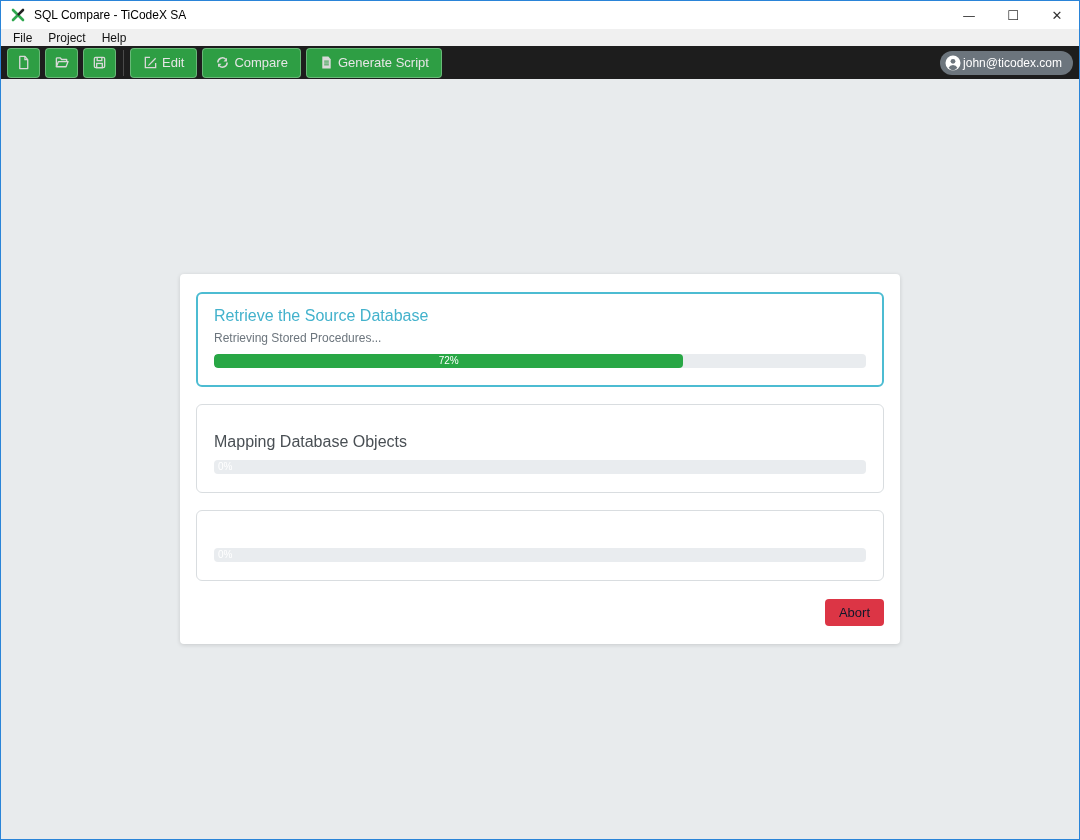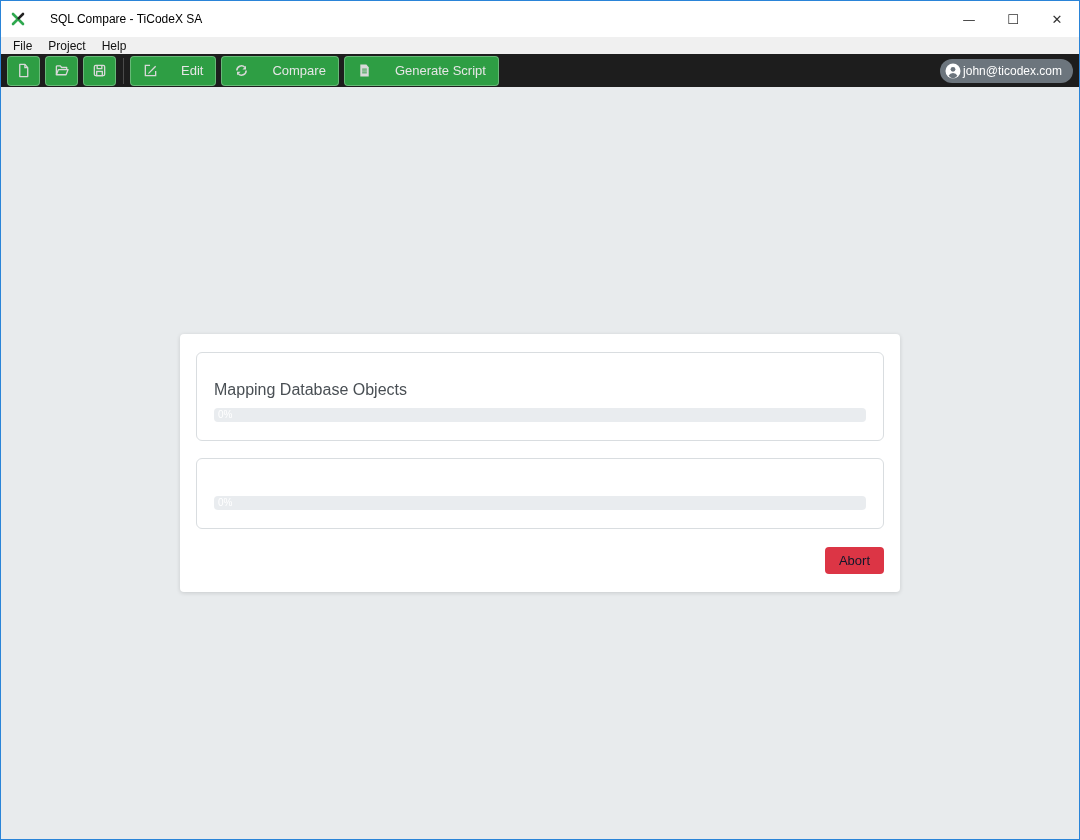--- a/index.html
+++ b/index.html
@@ -7,22 +7,22 @@
   .window {
     width:1080px; height:840px;
     border:1px solid #2a84d8;
     display:flex; flex-direction:column;
     background:#e8ebed;
     overflow:hidden;
   }
 
   
   .titlebar {
-    height:36px; background:#ffffff;
-    display:flex; align-items:center; flex-shrink:0;gap:16px;
+    height:28px; background:#ffffff;
+    display:flex; align-items:center; flex-shrink:0;
   }
   .titlebar .logo { width:16px; height:16px; margin-left:9px; margin-right:8px; }
   .titlebar .title { font-size:12px; color:#000; }
   .win-controls { margin-left:auto; display:flex; height:100%; }
   .win-btn {
     width:44px; height:100%; display:flex; align-items:center; justify-content:center;
     font-size:13px; color:#333; cursor:pointer; background:transparent; border:none;
     font-family:"DejaVu Sans",sans-serif;
   }
 
@@ -37,21 +37,21 @@
   .toolbar {
     height:33px; background:#1d1d1d; flex-shrink:0;
     display:flex; align-items:center; padding:0 6px;
   }
   .tbtn {
     background:#2e9e44; border:1px solid rgba(255,255,255,0.28); border-radius:4px;
     color:#e6e6e6; height:30px; display:flex; align-items:center; justify-content:center;
     margin-right:5px; cursor:pointer; font-size:13px; font-family:inherit;
   }
   .tbtn-icon { width:33px; }
-  .tbtn-label { padding:0 12px; gap:23px; }
+  .tbtn-label { padding:0 12px; gap:4px; }
   .tbtn svg { display:block; }
   .tb-sep { width:1px; height:26px; background:#4a4a4a; margin:0 6px 0 2px; }
   .tb-spacer { flex:1; }
   .user-btn {
     background:#6c757d; border:none; border-radius:12px; height:24px;
     display:flex; align-items:center; gap:2px; padding:0 11px 0 5px;
     color:#fff; font-size:12px; cursor:pointer; font-family:inherit;
   }
 
   
@@ -161,20 +161,28 @@
         <circle cx="8" cy="6.3" r="2.4" fill="#6c757d"></circle>
         <path d="M3.6 12.8a4.9 4.9 0 0 1 8.8 0A7.4 7.4 0 0 1 8 15.5a7.4 7.4 0 0 1-4.4-2.7z" fill="#6c757d"></path>
       </svg>
       <span>john@ticodex.com</span>
     </button>
   </div>
 
   <div class="content">
     <div class="card">
 
+      <div class="panel panel--active">
+        <div class="panel-title">Retrieve the Source Database</div>
+        <div class="panel-status">Retrieving Stored Procedures...</div>
+        <div class="pb">
+          <div class="pb-fill" style="width: 72%;"></div>
+          <span class="pb-label" style="left: 36%; transform: translateX(-50%);">72%</span>
+        </div>
+      </div>
 
 
       <div class="panel panel--pending">
         <div class="panel-title">Mapping Database Objects</div>
         <div class="pb">
           <div class="pb-fill" style="width: 0%;"></div>
           <span class="pb-label" style="left: 4px;">0%</span>
         </div>
       </div>
 

